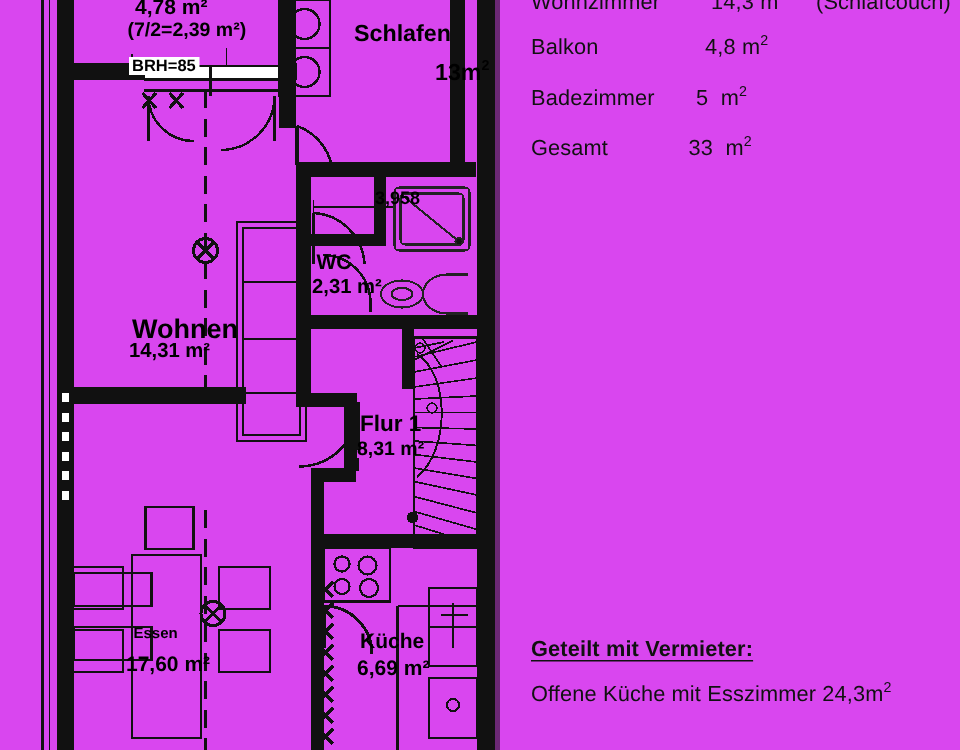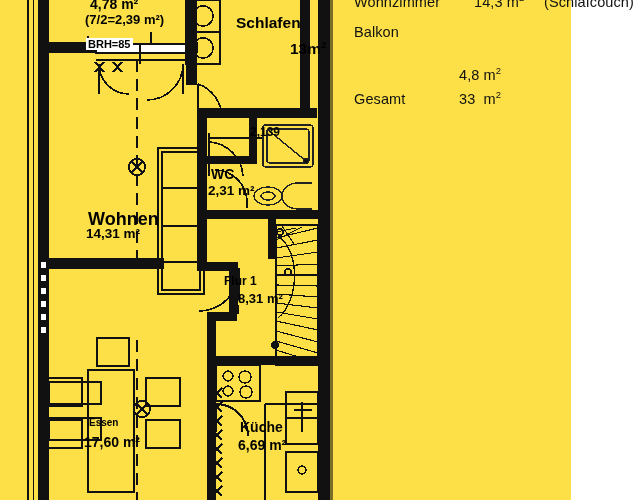--- a/index.html
+++ b/index.html
@@ -1,18 +1,18 @@
 <!DOCTYPE html>
 <html><head>
 <meta charset="utf-8">
 <style>
   html,body{margin:0;padding:0;background:#ffffff;}
   body{width:640px;height:500px;overflow:hidden;
        font-family:"Liberation Sans","DejaVu Sans",sans-serif;color:#000;}
-  #root{position:relative;width:571px;height:500px;background:#fde047;}
+  #root{position:relative;width:640px;height:500px;background:#d946ef;}
 
   
   #plan{position:absolute;left:0;top:0;width:340px;height:500px;overflow:hidden;}
   #plan svg{display:block;}
 
   
   #textpane{position:absolute;left:340px;top:0;width:300px;height:500px;}
 
   .ln{position:absolute;white-space:nowrap;font-size:14.5px;color:#111;
       letter-spacing:.1px;}
@@ -281,52 +281,58 @@
     </svg>
 
     <div class="plantxt" style="left:90px;top:-4px;font-size:14px;">4,78 m²</div>
     <div class="plantxt" style="left:85px;top:12px;font-size:13px;">(7/2=2,39 m²)</div>
 
     <div class="plantxt" style="left:86px;top:38px;font-size:11px;background:#fff;padding:0 2px;">BRH=85</div>
 
     <div class="plantxt" style="left:236px;top:14px;font-size:15.5px;">Schlafen</div>
     <div class="plantxt" style="left:244px;top:40px;font-size:15.5px;margin-left:46px;"><span>13m</span><span class="sup">2</span></div>
 
-    <div class="plantxt" style="left:250px;top:125px;font-size:12px;">2,139</div>
+    <div class="plantxt" style="left:250px;top:125px;font-size:12px;">3,958</div>
 
     <div class="plantxt hand" style="left:211px;top:166px;font-size:14px;">WC</div>
     <div class="plantxt hand" style="left:208px;top:183px;font-size:13.5px;">2,31 m²</div>
 
     <div class="plantxt" style="left:88px;top:209px;font-size:18px;">Wohnen</div>
     <div class="plantxt" style="left:86px;top:226px;font-size:13.5px;">14,31 m²</div>
 
-    <div class="plantxt" style="left:224px;top:274px;font-size:12px;">Flur 1</div>
+    <div class="plantxt" style="left:240px;top:274px;font-size:15px;">Flur 1</div>
     <div class="plantxt" style="left:238px;top:291px;font-size:13px;">8,31 m²</div>
 
     <div class="plantxt" style="left:89px;top:417px;font-size:10px;">Essen</div>
     <div class="plantxt" style="left:84px;top:434px;font-size:14px;">17,60 m²</div>
 
     <div class="plantxt" style="left:240px;top:419px;font-size:14px;">Küche</div>
     <div class="plantxt" style="left:238px;top:437px;font-size:14px;text-align:center;">6,69 m²</div>
   </div>
 
   <div id="textpane">
 
     <div class="ln" style="left:14px;top:-6px;">
       <span class="lbl">Wohnzimmer</span>
       <span class="val" style="left:120px;top:0;"><span>14,3</span> <span>m</span><span class="sup">2</span></span>
       <span class="val" style="left:190px;top:0;">(Schlafcouch)</span>
     </div>
 
     <div class="ln" style="left:14px;top:24px;">
       <span class="lbl">Balkon</span>
-      <span class="val" style="left:105px;top:0;margin-top:43px;"><span>4,8</span> <span>m</span><span class="sup">2</span></span>
+      <span class="val" style="left:116px;top:0;"><span>4,8</span> <span>m</span><span class="sup">2</span></span>
     </div>
 
+    <div class="ln u" style="left:14px;top:58px;">
+      <span class="lbl">Badezimmer</span>
+      <span class="val" style="left:110px;top:0;"><span>5</span> &nbsp;<span>m</span><span class="sup">2</span></span>
+    </div>
 
     <div class="ln" style="left:14px;top:91px;">
       <span class="lbl">Gesamt</span>
       <span class="val" style="left:105px;top:0;"><span>33</span> &nbsp;<span>m</span><span class="sup">2</span></span>
     </div>
 
-
+    <div class="ln bold u" style="left:14px;top:425px;font-size:14.5px;">Geteilt mit Vermieter:</div>
+
+    <div class="ln" style="left:14px;top:455px;font-size:14.5px;"><span>Offene Küche mit Esszimmer 24,3m</span><span class="sup">2</span></div>
   </div>
 </div>
 
 </body></html>

